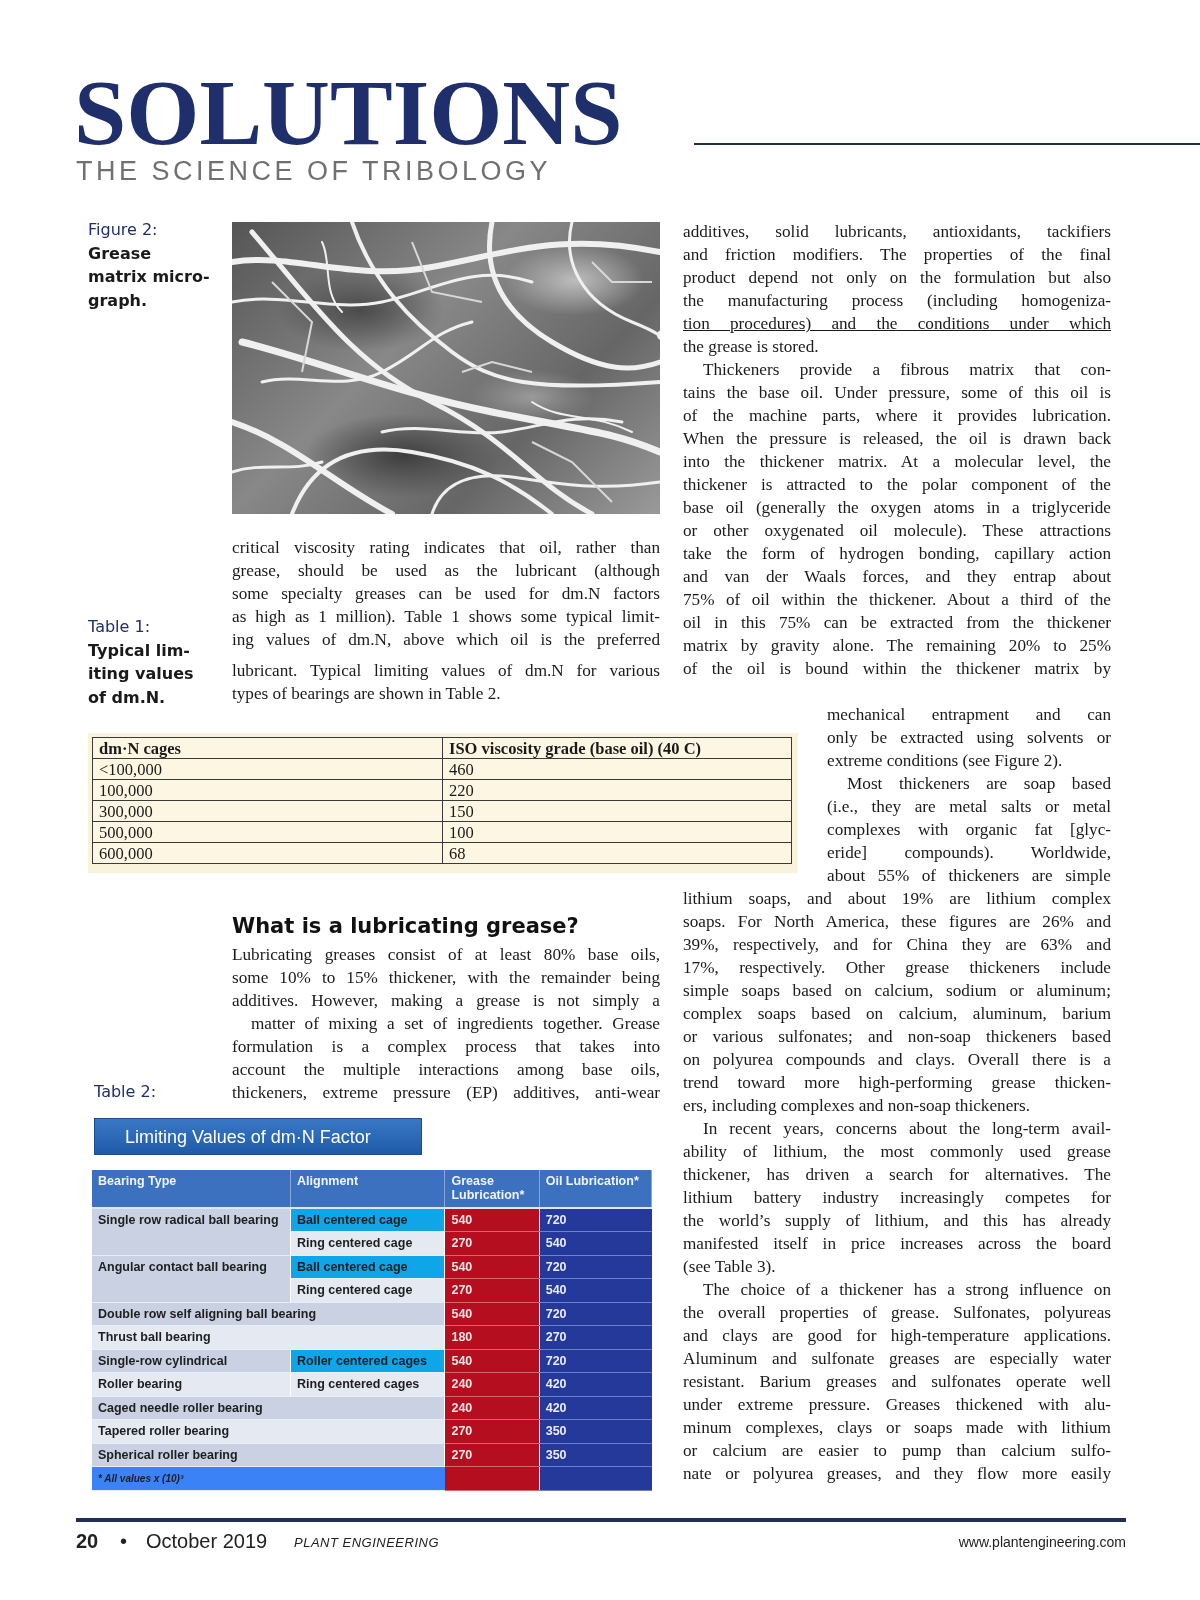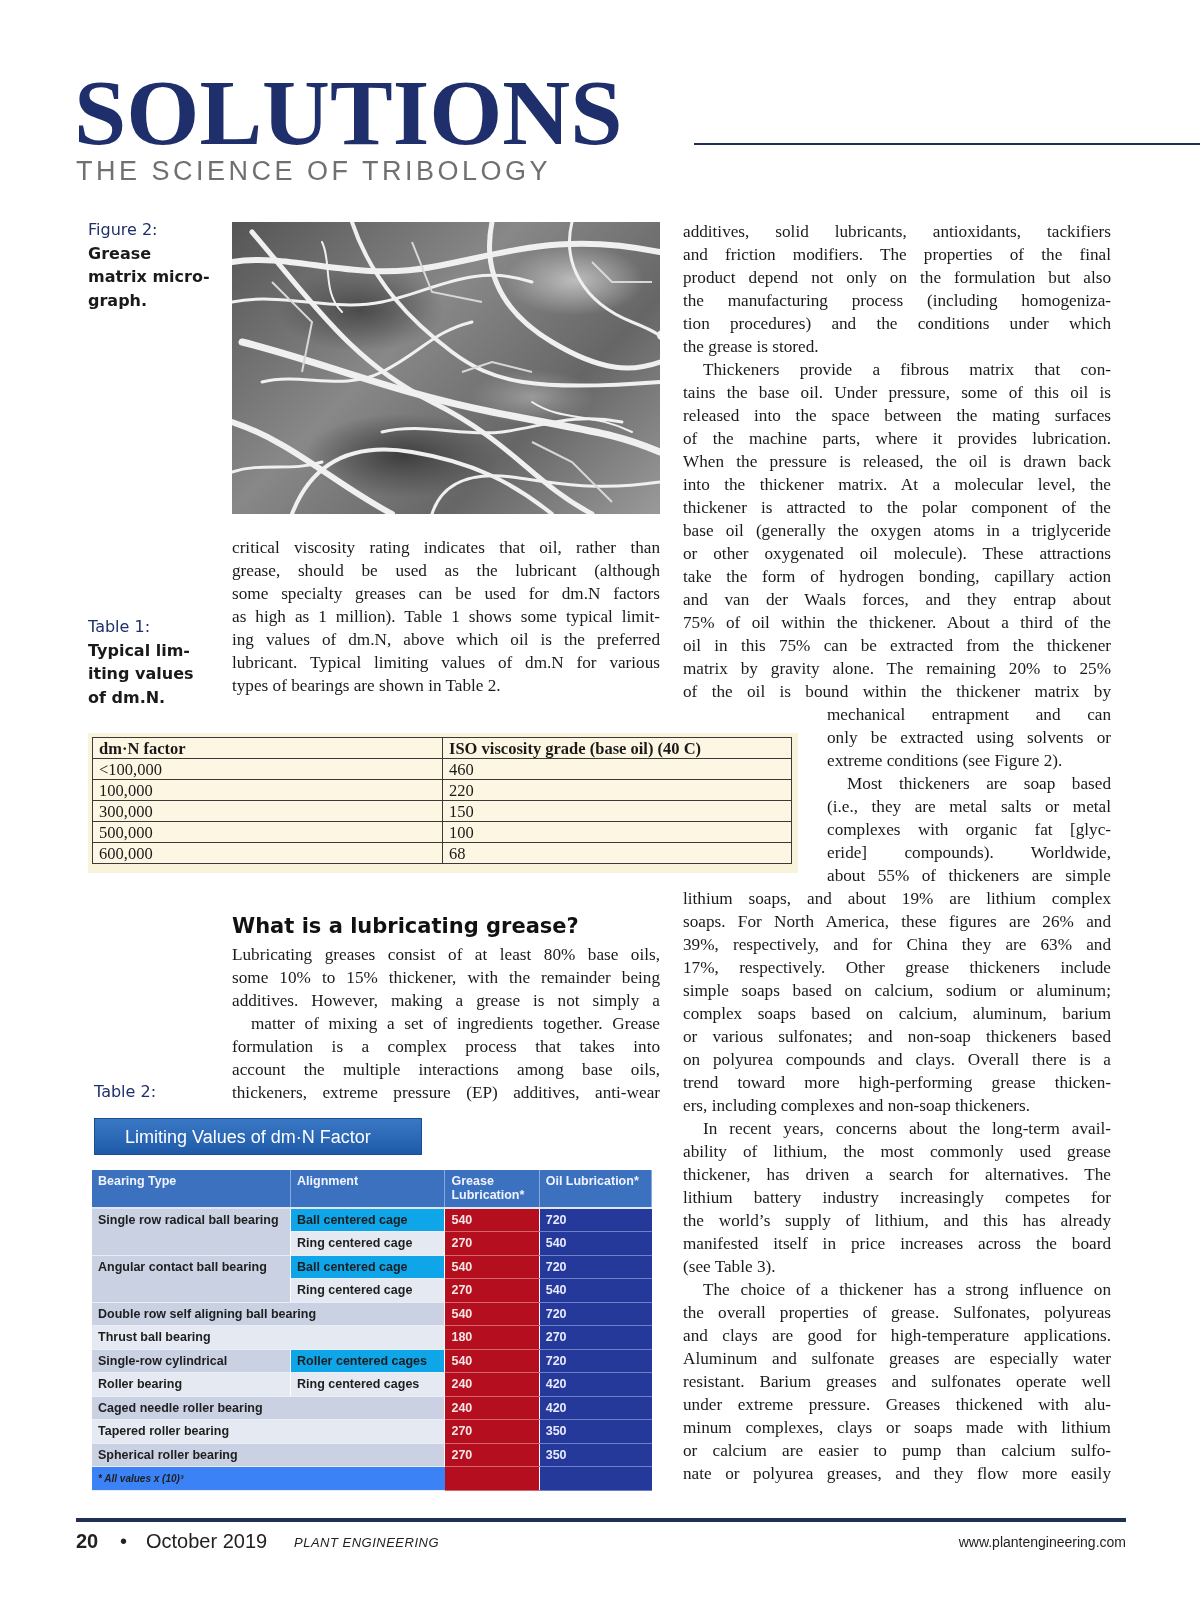--- a/index.html
+++ b/index.html
@@ -147,36 +147,36 @@
     </g>
   </svg>
 </div>
 
 <div class="col-left body-text" style="top:536px;">
   <div style="text-align-last:justify;">critical viscosity rating indicates that oil, rather than</div>
   <div style="text-align-last:justify;">grease, should be used as the lubricant (although</div>
   <div style="text-align-last:justify;">some specialty greases can be used for dm.N factors</div>
   <div style="text-align-last:justify;">as high as 1 million). Table 1 shows some typical limit-</div>
   <div style="text-align-last:justify;">ing values of dm.N, above which oil is the preferred</div>
-  <div style="text-align-last:justify;">lubricant. Typical limiting values of dm.N for various</div>
+  <div style="text-align-last:justify;margin-top:8px;">lubricant. Typical limiting values of dm.N for various</div>
   <div>types of bearings are shown in Table 2.</div>
 </div>
 
 <div class="caption" style="top:615px;">
   <span class="cap-label">Table 1:</span>
   <span class="cap-text">Typical lim-</span>
   <span class="cap-text">iting values</span>
   <span class="cap-text">of dm.N.</span>
 </div>
 
 <div class="table1-wrap">
   <table class="t1">
     <tbody>
         <tr>
-      <th class="c1">dm·N factor</th>
+      <th class="c1">dm·N cages</th>
       <th>ISO viscosity grade (base oil) (40 C)</th>
     </tr>
     <tr>
       <td>&lt;100,000</td>
       <td>460</td>
     </tr>
     <tr>
       <td>100,000</td>
       <td>220</td>
     </tr>
@@ -286,25 +286,24 @@
     <td class="oil"></td>
   </tr>
 </tbody>
   </table>
 
 <div class="col-right body-text" style="top:220px; width:428px; left:683px;">
   <div style="text-align-last:justify;">additives, solid lubricants, antioxidants, tackifiers</div>
   <div style="text-align-last:justify;">and friction modifiers. The properties of the final</div>
   <div style="text-align-last:justify;">product depend not only on the formulation but also</div>
   <div style="text-align-last:justify;">the manufacturing process (including homogeniza-</div>
-  <div style="text-align-last:justify;">tion procedures) and the conditions under which</div>
+  <div style="text-align-last:justify;text-decoration:underline;">tion procedures) and the conditions under which</div>
   <div>the grease is stored.</div>
   <div class="indent" style="text-align-last:justify;">Thickeners provide a fibrous matrix that con-</div>
   <div style="text-align-last:justify;">tains the base oil. Under pressure, some of this oil is</div>
-  <div style="text-align-last:justify;">released into the space between the mating surfaces</div>
   <div style="text-align-last:justify;">of the machine parts, where it provides lubrication.</div>
   <div style="text-align-last:justify;">When the pressure is released, the oil is drawn back</div>
   <div style="text-align-last:justify;">into the thickener matrix. At a molecular level, the</div>
   <div style="text-align-last:justify;">thickener is attracted to the polar component of the</div>
   <div style="text-align-last:justify;">base oil (generally the oxygen atoms in a triglyceride</div>
   <div style="text-align-last:justify;">or other oxygenated oil molecule). These attractions</div>
   <div style="text-align-last:justify;">take the form of hydrogen bonding, capillary action</div>
   <div style="text-align-last:justify;">and van der Waals forces, and they entrap about</div>
   <div style="text-align-last:justify;">75% of oil within the thickener. About a third of the</div>
   <div style="text-align-last:justify;">oil in this 75% can be extracted from the thickener</div>

